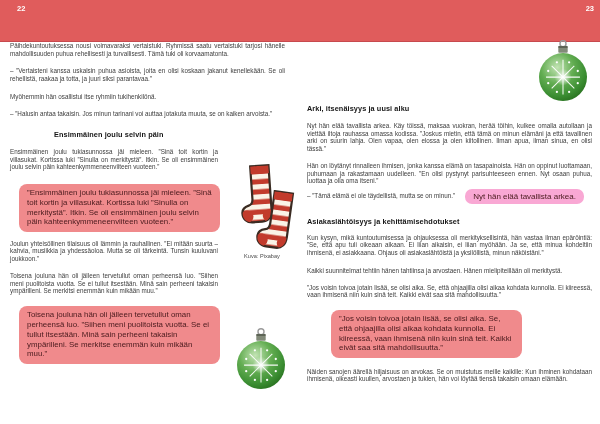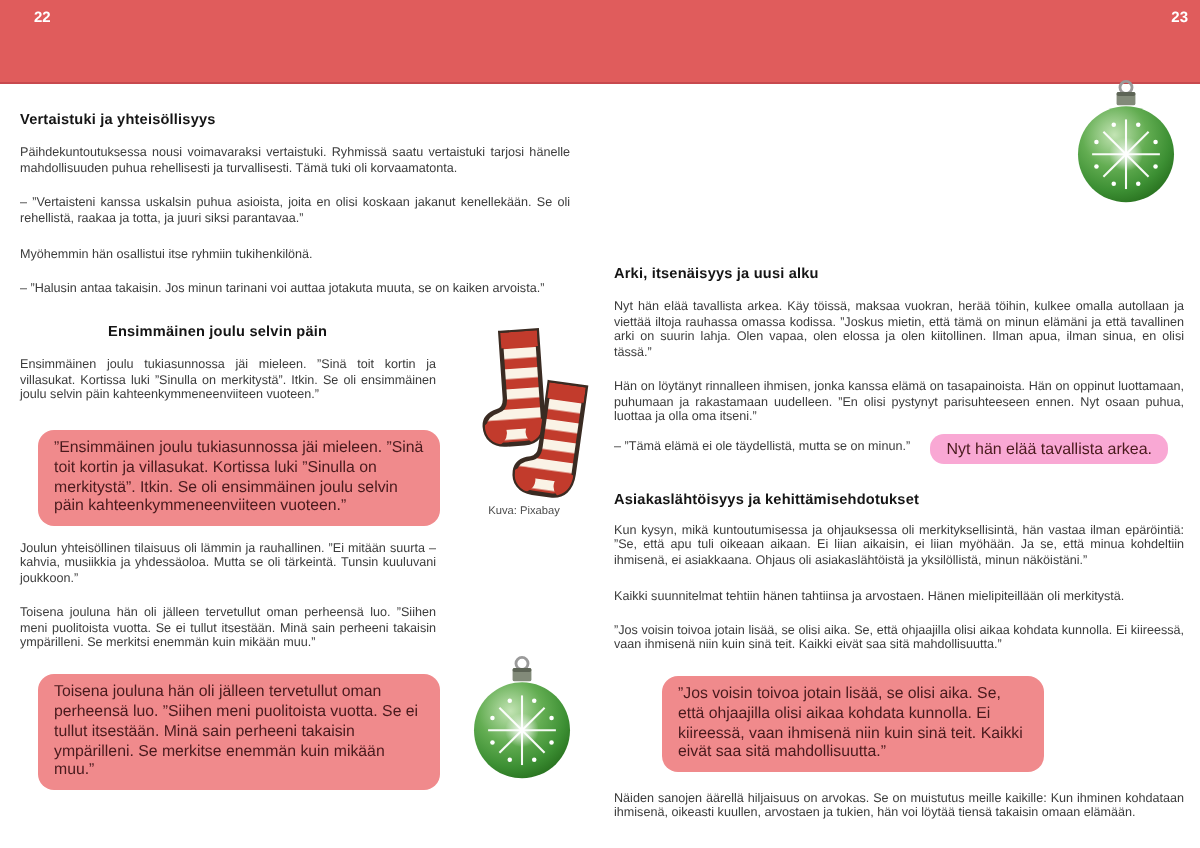--- a/index.html
+++ b/index.html
@@ -32,21 +32,21 @@
   }
   .narrow { width:208px; }
 
   
   .h1-left   { margin:13px 0 9px; }
   .p-mb9     { margin-bottom:9px; }
   .p-mb10    { margin-bottom:10px; }
   .p-mb11    { margin-bottom:11px; }
   .p-mb13    { margin-bottom:13px; }
   .h2-left   { margin:0 0 9px;padding-left:44px; }
-  .h1-right  { margin:90px 0 9px; }
+  .h1-right  { margin:62px 0 9px; }
   .h2-right  { margin:0 0 8px; }
 
   .hl {
     background:#f08a8c; border-radius:8px; color:#491a1d;
     font-size:7.9px; line-height:9.8px; font-weight:500;
     padding:4.5px 8px; box-sizing:border-box;
   }
   .hl-left1 { width:201px; margin-left:9px; margin-bottom:8px; }
   .hl-left2 { width:201px; margin-left:9px; }
   .hl-right { width:191px; margin-left:24px; margin-bottom:10px; }
@@ -69,21 +69,20 @@
 </style>
 </head>
 <body>
 
 <div class="topbar">
   <span class="pagenum pagenum-left">22</span>
   <span class="pagenum pagenum-right">23</span>
 </div>
 
 <div class="col col-left">
-  <h2 class="head h1-left">Vertaistuki ja yhteisöllisyys</h2>
   <p class="bodytext p-mb10">Päihdekuntoutuksessa nousi voimavaraksi vertaistuki. Ryhmissä saatu vertaistuki tarjosi hänelle mahdollisuuden puhua rehellisesti ja turvallisesti. Tämä tuki oli korvaamatonta.</p>
   <p class="bodytext p-mb11">– ”Vertaisteni kanssa uskalsin puhua asioista, joita en olisi koskaan jakanut kenellekään. Se oli rehellistä, raakaa ja totta, ja juuri siksi parantavaa.”</p>
   <p class="bodytext p-mb9">Myöhemmin hän osallistui itse ryhmiin tukihenkilönä.</p>
   <p class="bodytext p-mb13">– ”Halusin antaa takaisin. Jos minun tarinani voi auttaa jotakuta muuta, se on kaiken arvoista.”</p>
 
   <h2 class="head h2-left">Ensimmäinen joulu selvin päin</h2>
   <p class="bodytext narrow p-mb13">Ensimmäinen joulu tukiasunnossa jäi mieleen. ”Sinä toit kortin ja villasukat. Kortissa luki ”Sinulla on merkitystä”. Itkin. Se oli ensimmäinen joulu selvin päin kahteenkymmeneenviiteen vuoteen.”</p>
   <div class="hl hl-left1">”Ensimmäinen joulu tukiasunnossa jäi mieleen. ”Sinä toit kortin ja villasukat. Kortissa luki ”Sinulla on merkitystä”. Itkin. Se oli ensimmäinen joulu selvin päin kahteenkymmeneenviiteen vuoteen.”</div>
   <p class="bodytext narrow p-mb10">Joulun yhteisöllinen tilaisuus oli lämmin ja rauhallinen. ”Ei mitään suurta – kahvia, musiikkia ja yhdessäoloa. Mutta se oli tärkeintä. Tunsin kuuluvani joukkoon.”</p>
   <p class="bodytext narrow p-mb11">Toisena jouluna hän oli jälleen tervetullut oman perheensä luo. ”Siihen meni puolitoista vuotta. Se ei tullut itsestään. Minä sain perheeni takaisin ympärilleni. Se merkitsi enemmän kuin mikään muu.”</p>

